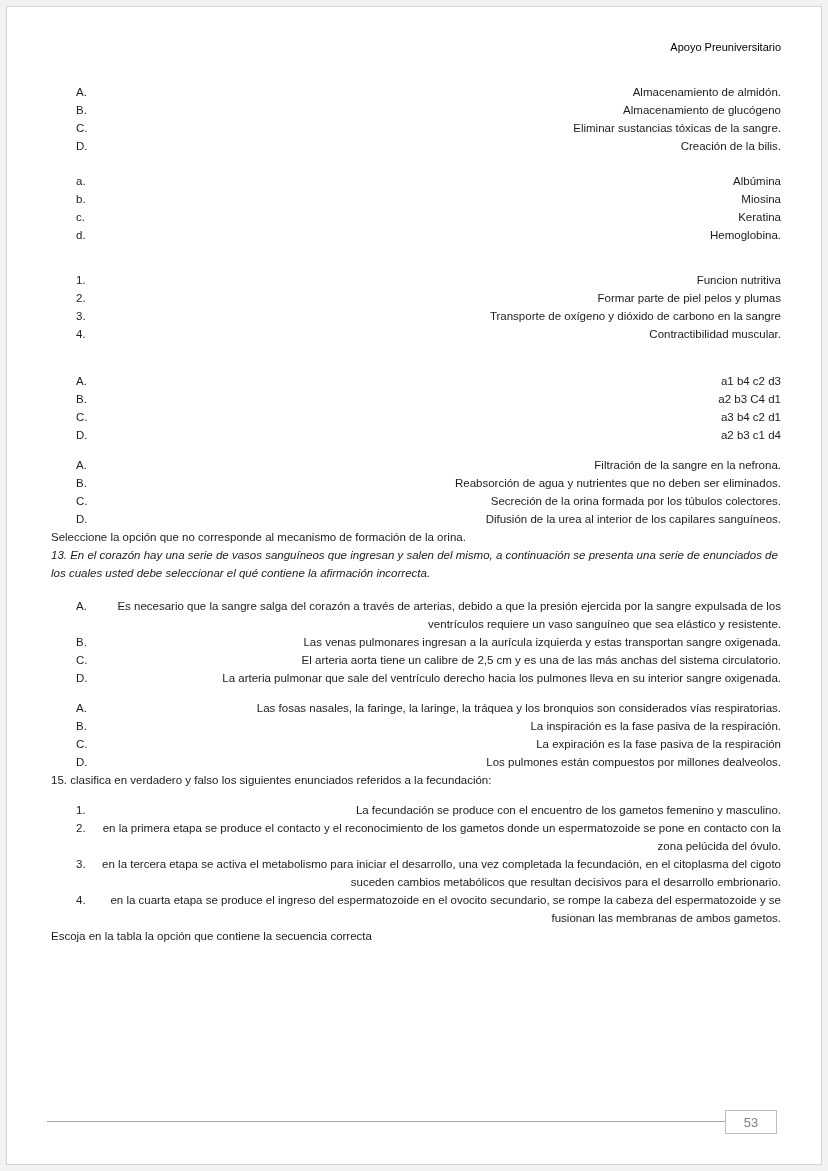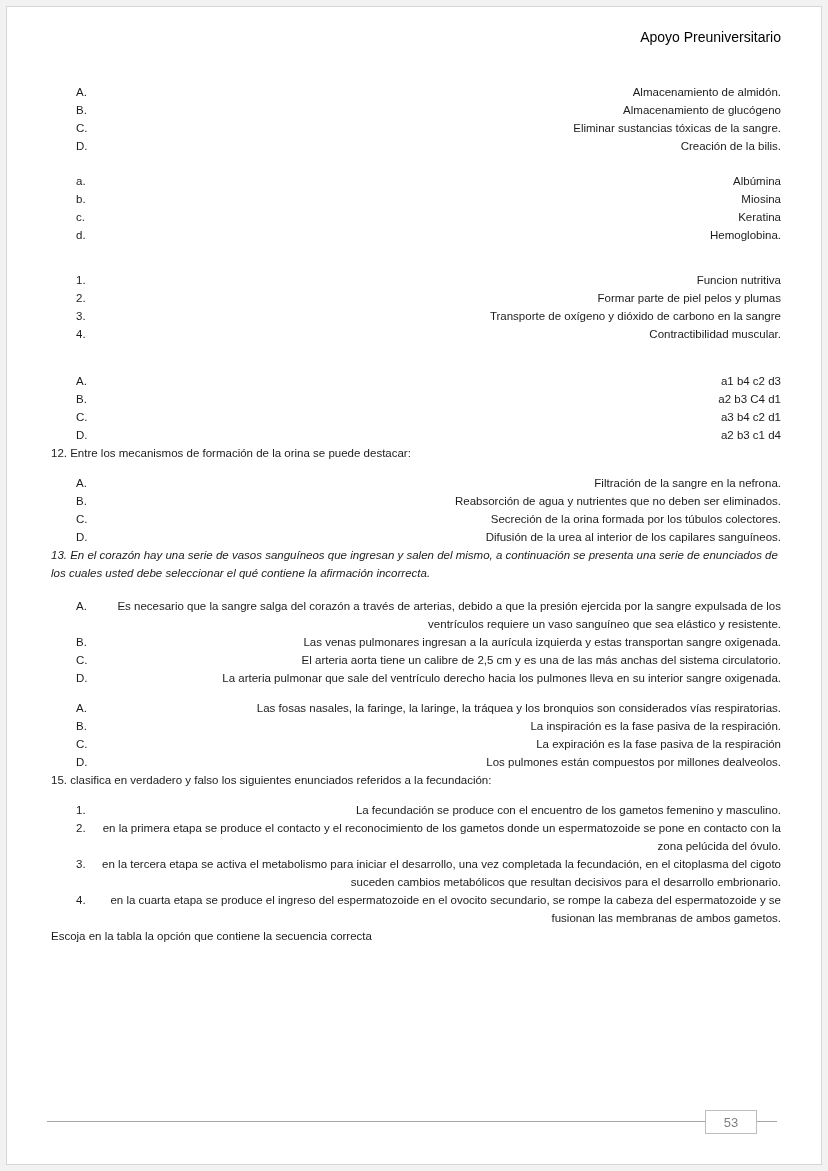--- a/index.html
+++ b/index.html
@@ -12,22 +12,22 @@
     position: relative;
     width: 814px; height: 1157px;
     margin: 6px auto;
     background: #ffffff;
     border: 1px solid #d6d6d6;
     color: #1c1c1c;
     overflow: hidden;
   }
   .header {
     position: absolute;
-    top: 22px; right: 40px;
-    font-size: 14px;
+    top: 34px; right: 40px;
+    font-size: 11px;
     color: #000000;
   }
   .content {
     position: absolute;
     top: 76px; left: 44px;
     width: 730px;
     font-size: 11.5px;
     line-height: 18px;
   }
   p.q, p.note { margin: 0; }
@@ -41,21 +41,21 @@
   .g17 { margin-top: 17px; }
   .g27 { margin-top: 27px; }
   .g29 { margin-top: 29px; }
   .footer {
     position: absolute;
     left: 40px; right: 44px; bottom: 42px;
     border-top: 1px solid #a6a6a6;
   }
   .page-number-box {
     position: absolute;
-    right: 20px; top: -12px;
+    right: 0; top: -12px;
     width: 50px; height: 22px;
     background: #ffffff;
     border: 1px solid #bdbdbd;
     color: #7f7f7f;
     font-size: 13px;
     display: flex; align-items: center; justify-content: center;
   }
 </style>
 </head>
 <body>
@@ -138,41 +138,41 @@
       <div class="opt">
         <span class="lab">C.</span>
         <span class="txt">a3 b4 c2 d1</span>
       </div>
       <div class="opt">
         <span class="lab">D.</span>
         <span class="txt">a2 b3 c1 d4</span>
       </div>
     </div>
 
-    <p class="q">12. Entre los mecanismos de formación de la orina se puede destacar:</p>
 
     <div class="opts g12">
       <div class="opt">
         <span class="lab">A.</span>
         <span class="txt">Filtración de la sangre en la nefrona.</span>
       </div>
       <div class="opt">
         <span class="lab">B.</span>
         <span class="txt">Reabsorción de agua y nutrientes que no deben ser eliminados.</span>
       </div>
       <div class="opt">
         <span class="lab">C.</span>
         <span class="txt">Secreción de la orina formada por los túbulos colectores.</span>
       </div>
       <div class="opt">
         <span class="lab">D.</span>
         <span class="txt">Difusión de la urea al interior de los capilares sanguíneos.</span>
       </div>
     </div>
 
+    <p class="note">Seleccione la opción que no corresponde al mecanismo de formación de la orina.</p>
 
     <p class="q g13">13. En el corazón hay una serie de vasos sanguíneos que ingresan y salen del mismo, a continuación se presenta una serie de enunciados de los cuales usted debe seleccionar el qué contiene la afirmación incorrecta.</p>
 
     <div class="opts g15">
       <div class="opt">
         <span class="lab">A.</span>
         <span class="txt">Es necesario que la sangre salga del corazón a través de arterias, debido a que la presión ejercida por la sangre expulsada de los ventrículos requiere un vaso sanguíneo que sea elástico y resistente.</span>
       </div>
       <div class="opt">
         <span class="lab">B.</span>

